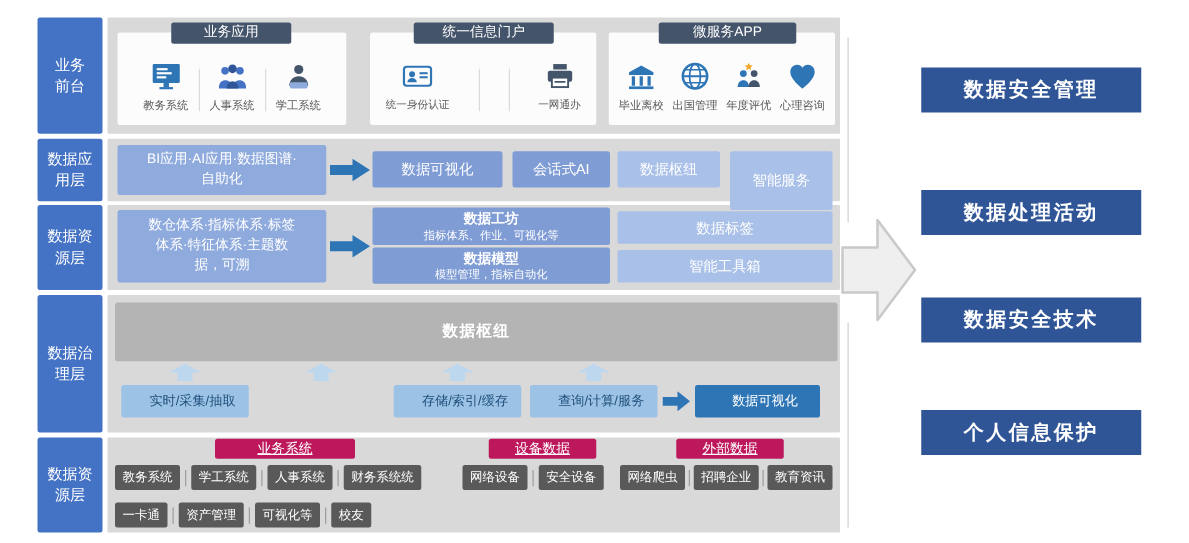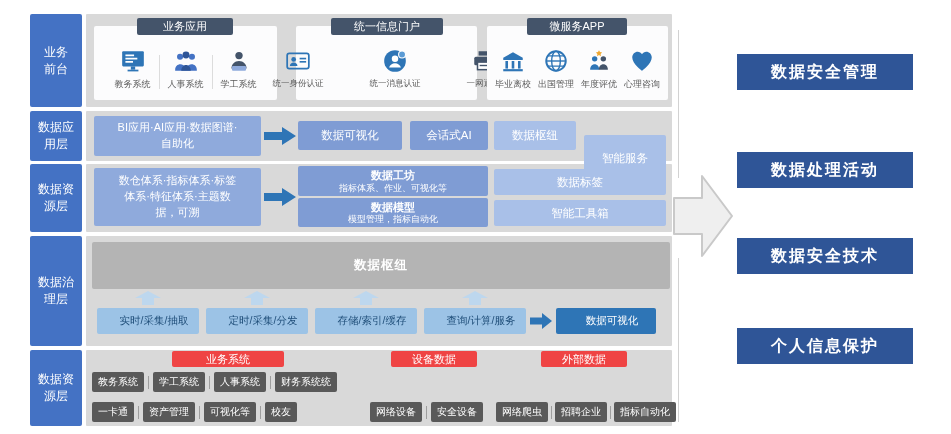--- a/index.html
+++ b/index.html
@@ -17,21 +17,21 @@
   .fe-items { position:absolute; inset:0; display:flex; align-items:center; justify-content:center; gap:8px; padding-top:12px; }
   .fe-item { display:flex; flex-direction:column; align-items:center; gap:4px; }
   .fe-icon { width:26px; height:26px; display:block; }
   .fe-icon svg { width:100%; height:100%; display:block; }
   .fe-lbl { font-size:9px; color:#595959; white-space:nowrap; }
   .fe-lbl.sm { font-size:8.5px; }
   .fe-div { width:1px; height:34px; background:#DCDCDC; margin-top:6px; }
 
   .tab { position:absolute; height:17px; line-height:17px; color:#fff; font-size:11px; text-align:center; border-radius:2px; white-space:nowrap; }
   .tab-top { background:#44546A; }
-  .tab-bottom { background:#ef4444; height:16px; line-height:16px; }
+  .tab-bottom { background:#be185d; height:16px; line-height:16px;text-decoration:underline; }
 
   .bluebox { position:absolute; display:flex; flex-direction:column; align-items:center; justify-content:center;
     color:#fff; text-align:center; border-radius:2px; }
   .mid-blue { background:#8FAADC; }
   .deep-mid { background:#7F9CD4; }
   .light-blue { background:#A9C0E8; }
   .bluebox .one { font-size:11.5px; }
   .bluebox .t1 { font-size:11px; font-weight:bold; line-height:1.3; }
   .bluebox .t2 { font-size:9px; line-height:1.2; }
   .src-text { font-size:11px; line-height:1.45; padding:0 20px; }
@@ -39,21 +39,21 @@
   .hub { position:absolute; background:#B4B4B4; color:#fff; display:flex; flex-direction:column;
     align-items:center; justify-content:center; gap:2px; border-radius:2px; }
   .hub .t1 { font-size:12.5px; font-weight:bold; letter-spacing:1px; }
   .hub .t2 { font-size:10.5px; }
 
   .pipe { position:absolute; background:#9CC3E6; color:#1F4E79; font-size:10.5px;
     display:flex; align-items:center; justify-content:center; border-radius:2px; white-space:nowrap;padding-left:12px; }
   .pipe-final { background:#2E75B6; color:#fff; }
 
   .src-group { position:absolute; display:flex; flex-direction:column; justify-content:space-between; }
-  .src-group.center { justify-content:flex-end; }
+  .src-group.center { justify-content:flex-start; }
   .src-row { display:flex; align-items:center; gap:4px; }
   .dark-item { background:#595959; color:#fff; font-size:10px; height:20px; padding:0 6px;
     display:inline-flex; align-items:center; border-radius:2px; white-space:nowrap; }
   .vdiv { width:1px; height:13px; background:#9E9E9E; flex:none; }
 
   .sec-panel { position:absolute; left:737px; width:176px; height:36px; background:#2F5597; color:#fff;
     font-size:16px; font-weight:bold; letter-spacing:2px; display:flex; align-items:center; justify-content:center; }
 
   .arrow-svg { position:absolute; display:block; }
   .edge-line { position:absolute; width:1px; background:#D2D2D2; left:678px; }
@@ -131,31 +131,20 @@
               <rect x="2" y="5" width="20" height="14" rx="2" fill="none" stroke="#2E75B6" stroke-width="1.6"></rect>
               <circle cx="8" cy="10.5" r="2.2" fill="#2E75B6"></circle>
               <path d="M4.5 16.5c0-2 1.6-3.2 3.5-3.2s3.5 1.2 3.5 3.2z" fill="#2E75B6"></path>
               <rect x="13.5" y="9" width="6" height="1.5" fill="#2E75B6"></rect>
               <rect x="13.5" y="12" width="6" height="1.5" fill="#2E75B6"></rect>
             </svg>
         </span>
         <span class="fe-lbl sm">统一身份认证</span>
       </div>
       <div class="fe-div"></div>
-      <div class="fe-item">
-        <span class="fe-icon">
-          <svg viewBox="0 0 24 24">
-              <circle cx="12" cy="12" r="10" fill="#2E75B6"></circle>
-              <circle cx="12" cy="10" r="3" fill="#fff"></circle>
-              <path d="M6.5 18c.8-2.5 3-4 5.5-4s4.7 1.5 5.5 4z" fill="#fff"></path>
-              <circle cx="18.5" cy="6" r="3.2" fill="#5B9BD5" stroke="#fff" stroke-width="1"></circle>
-            </svg>
-        </span>
-        <span class="fe-lbl sm">统一消息认证</span>
-      </div>
       <div class="fe-div"></div>
       <div class="fe-item">
         <span class="fe-icon">
           <svg viewBox="0 0 24 24">
               <rect x="7" y="3" width="10" height="4" fill="#44546A"></rect>
               <rect x="3" y="8" width="18" height="8" rx="1.5" fill="#44546A"></rect>
               <rect x="6" y="13" width="12" height="7" fill="#fff" stroke="#44546A" stroke-width="1.4"></rect>
               <rect x="8" y="15.5" width="8" height="1.3" fill="#44546A"></rect>
             </svg>
         </span>
@@ -205,38 +194,38 @@
       <div class="fe-item">
         <span class="fe-icon">
           <svg viewBox="0 0 24 24">
               <path d="M12 21S3 14.5 3 8.8C3 5.6 5.4 3.5 8 3.5c1.7 0 3.2.9 4 2.3.8-1.4 2.3-2.3 4-2.3 2.6 0 5 2.1 5 5.3C21 14.5 12 21 12 21z" fill="#2E75B6"></path>
             </svg>
         </span>
         <span class="fe-lbl">心理咨询</span>
       </div>
     </div>
   </div>
-  <div class="tab tab-top" style="left:527px;top:18px;width:100px">微服务APP</div>
+  <div class="tab tab-top" style="left:527px;top:18px;width:110px">微服务APP</div>
 
   <div class="bluebox mid-blue" style="left:94px;top:116px;width:167px;height:40px">
     <span class="src-text">BI应用·AI应用·数据图谱·自助化</span>
   </div>
   <svg class="arrow-svg" style="left:264px;top:127px" width="32" height="18" viewBox="0 0 32 18">
       <polygon points="0,5 18,5 18,0 32,9 18,18 18,13 0,13" fill="#2E75B6"></polygon>
     </svg>
   <div class="bluebox deep-mid" style="left:298px;top:121px;width:104px;height:29px">
     <span class="one">数据可视化</span>
   </div>
   <div class="bluebox deep-mid" style="left:410px;top:121px;width:78px;height:29px">
     <span class="one">会话式AI</span>
   </div>
   <div class="bluebox light-blue" style="left:494px;top:121px;width:82px;height:29px">
     <span class="one">数据枢纽</span>
   </div>
-  <div class="bluebox light-blue" style="left:584px;top:135px;width:82px;height:47px">
+  <div class="bluebox light-blue" style="left:584px;top:121px;width:82px;height:47px">
     <span class="one">智能服务</span>
   </div>
 
   <div class="bluebox mid-blue" style="left:94px;top:168px;width:167px;height:58px">
     <span class="src-text">数仓体系·指标体系·标签体系·特征体系·主题数据，可溯</span>
   </div>
   <svg class="arrow-svg" style="left:264px;top:188px" width="32" height="18" viewBox="0 0 32 18">
       <polygon points="0,5 18,5 18,0 32,9 18,18 18,13 0,13" fill="#2E75B6"></polygon>
     </svg>
   <div class="bluebox deep-mid" style="left:298px;top:166px;width:190px;height:30px">
@@ -266,23 +255,20 @@
   <svg class="arrow-svg" style="left:353px;top:291px" width="26" height="14" viewBox="0 0 26 14">
       <polygon points="7,14 7,7 0,7 13,0 26,7 19,7 19,14" fill="#BDD7EE"></polygon>
     </svg>
   <svg class="arrow-svg" style="left:462px;top:291px" width="26" height="14" viewBox="0 0 26 14">
       <polygon points="7,14 7,7 0,7 13,0 26,7 19,7 19,14" fill="#BDD7EE"></polygon>
     </svg>
 
   <div class="pipe" style="left:97px;top:308px;width:102px;height:26px">
     <span>实时/采集/抽取</span>
   </div>
-  <div class="pipe" style="left:206px;top:308px;width:102px;height:26px">
-    <span>定时/采集/分发</span>
-  </div>
   <div class="pipe" style="left:315px;top:308px;width:102px;height:26px">
     <span>存储/索引/缓存</span>
   </div>
   <div class="pipe" style="left:424px;top:308px;width:102px;height:26px">
     <span>查询/计算/服务</span>
   </div>
   <svg class="arrow-svg" style="left:530px;top:313px" width="22" height="16" viewBox="0 0 22 16">
       <polygon points="0,4.5 12,4.5 12,0 22,8 12,16 12,11.5 0,11.5" fill="#2E75B6"></polygon>
     </svg>
   <div class="pipe pipe-final" style="left:556px;top:308px;width:100px;height:26px">
@@ -319,21 +305,21 @@
     </div>
   </div>
   <div class="tab tab-bottom" style="left:391px;top:351px;width:86px">设备数据</div>
 
   <div class="src-group center" style="left:496px;top:372px;width:174px;height:50px">
     <div class="src-row" style="gap:3px">
       <span class="dark-item">网络爬虫</span>
       <span class="vdiv"></span>
       <span class="dark-item">招聘企业</span>
       <span class="vdiv"></span>
-      <span class="dark-item">指标自动化</span>
+      <span class="dark-item">教育资讯</span>
     </div>
   </div>
   <div class="tab tab-bottom" style="left:541px;top:351px;width:86px">外部数据</div>
 
   <div class="edge-line" style="top:30px;height:148px"></div>
   <div class="edge-line" style="top:258px;height:164px"></div>
   <svg class="arrow-svg" style="left:672px;top:170px" width="62" height="92" viewBox="0 0 62 92">
     <polygon points="2,28 30,28 30,6 60,46 30,86 30,64 2,64" fill="#EFEFEF" stroke="#C9C9C9" stroke-width="2" stroke-linejoin="round"></polygon>
   </svg>
 

